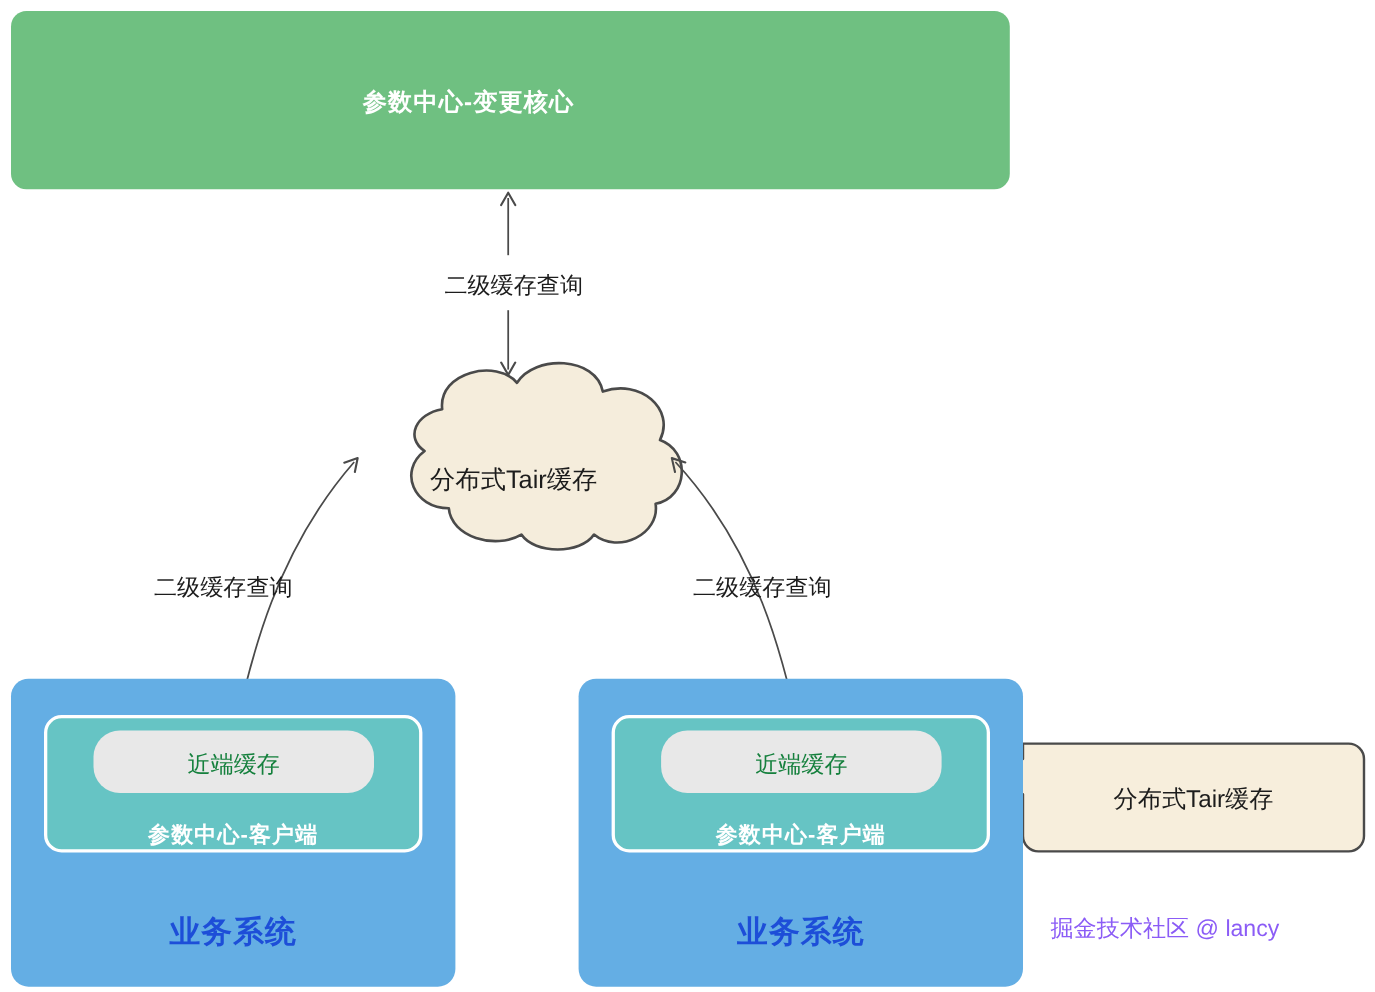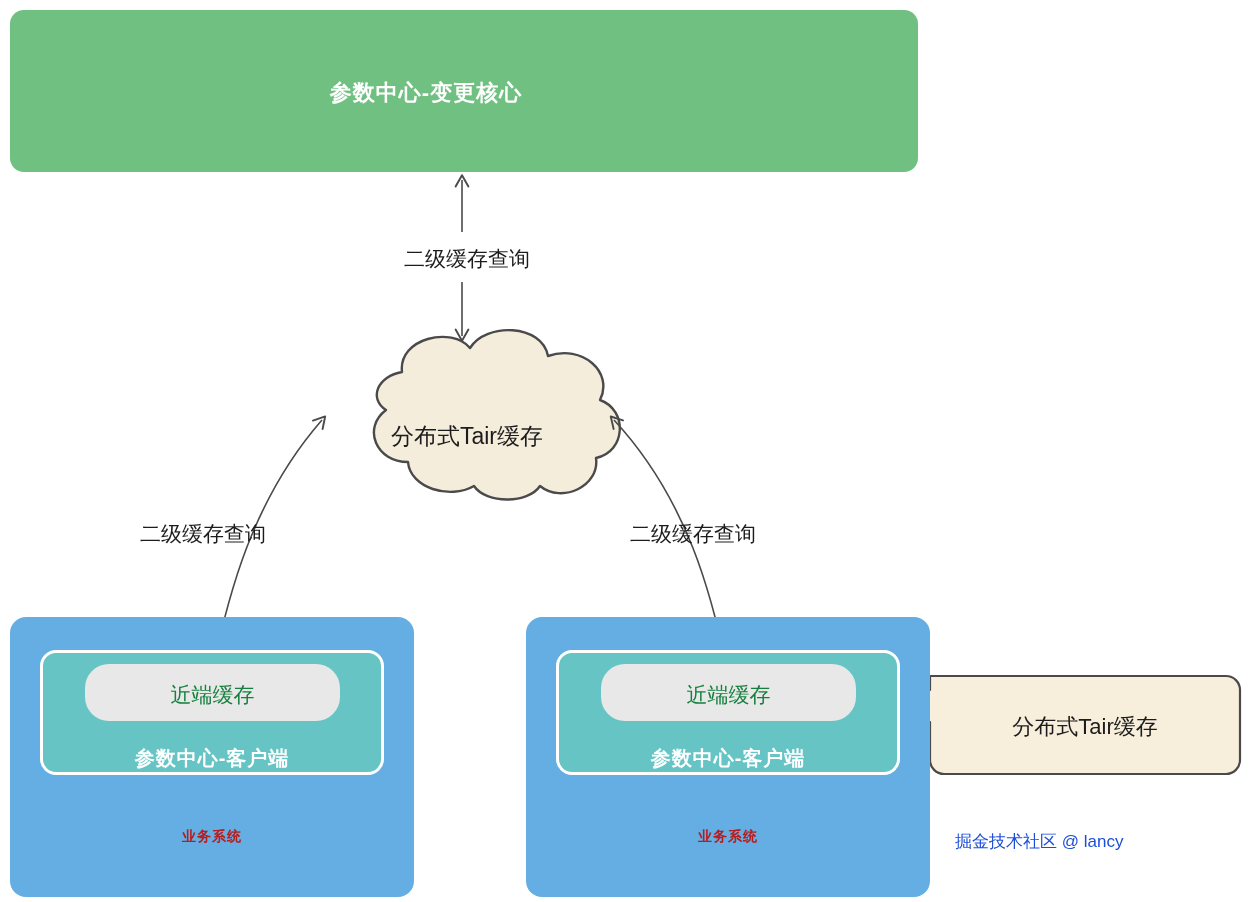--- a/index.html
+++ b/index.html
@@ -24,22 +24,22 @@
   }
 
   
   .biz-box {
     position: absolute;
     background: #64AEE4;
     border-radius: 16px;
   }
   .biz-title {
     position: absolute;
-    color: #b91c1c;
-    font-size: 14px;
+    color: #1d4ed8;
+    font-size: 28px;
     font-weight: bold;
     letter-spacing: 1px;
   }
 
   
   .client-box {
     position: absolute;
     background: #66C4C4;
     border: 3px solid #ffffff;
     border-radius: 16px;
@@ -98,22 +98,22 @@
   .callout-title {
     position: absolute;
     color: #1c1c1c;
     font-size: 22px;
     white-space: nowrap;
   }
 
   
   .watermark {
     position: absolute;
-    color: #1d4ed8;
-    font-size: 17px;
+    color: #8b5cf6;
+    font-size: 21px;
     white-space: nowrap;
   }
 </style>
 </head>
 <body>
 
 <svg id="diagram" viewBox="0 0 1250 902" xmlns="http://www.w3.org/2000/svg">
 
   <defs>
     <marker id="arrowUp" markerWidth="10" markerHeight="10" refX="5" refY="5" orient="auto-start-reverse" markerUnits="strokeWidth">

